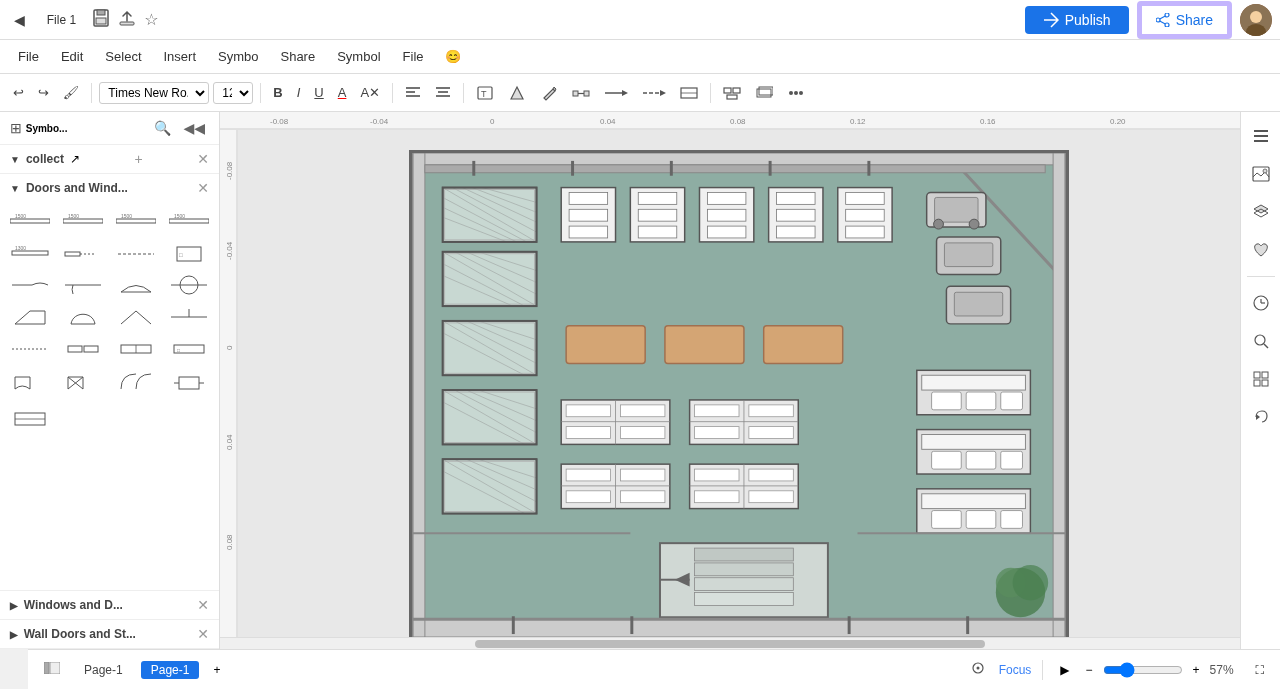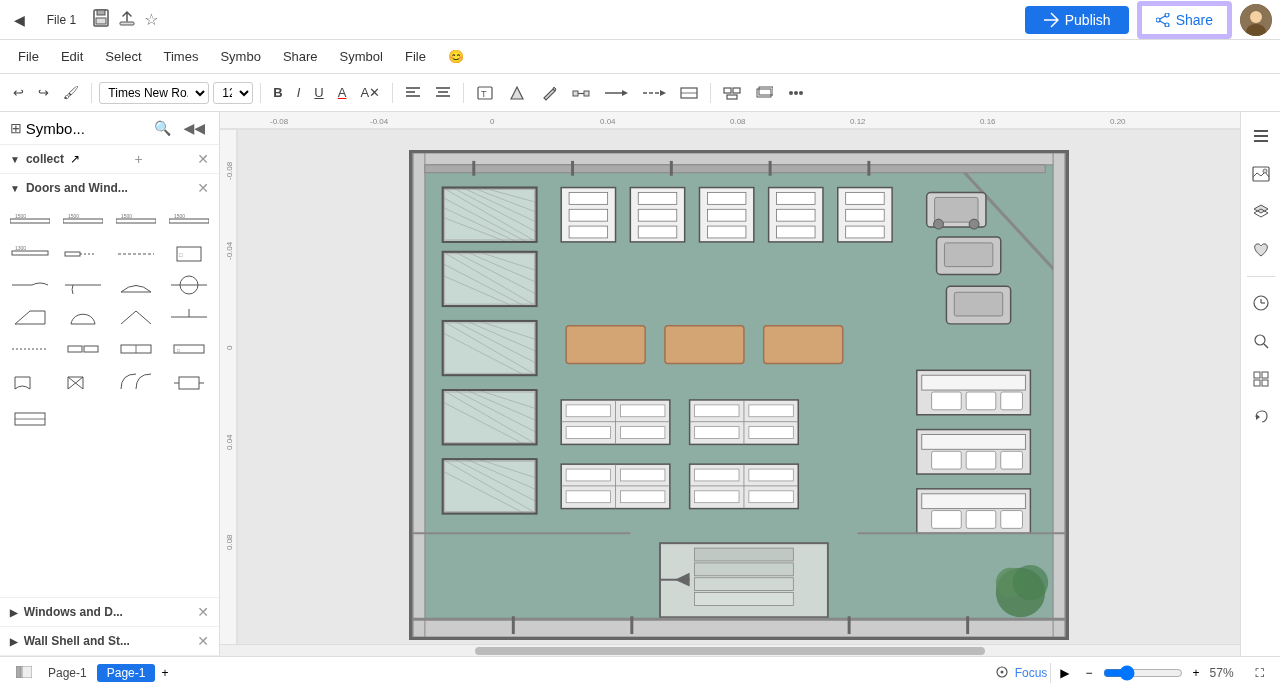--- a/index.html
+++ b/index.html
@@ -51,21 +51,21 @@
 
     
     .sidebar {
       width: 220px; min-width: 220px; background: #fff; border-right: 1px solid #ddd;
       display: flex; flex-direction: column; overflow: hidden;
     }
     .sidebar-header {
       display: flex; align-items: center; padding: 6px 10px; border-bottom: 1px solid #eee;
       gap: 4px;
     }
-    .sidebar-title { font-size: 15px; font-weight: 400; flex: 1; }
+    .sidebar-title { font-size: 10px; font-weight: 700; flex: 1; }
     .sidebar-header-btn { background: none; border: none; cursor: pointer; padding: 2px 4px; color: #666; font-size: 14px; }
 
     .sidebar-section { border-bottom: 1px solid #eee; }
     .sidebar-section-header {
       display: flex; align-items: center; padding: 6px 10px; cursor: pointer;
       font-size: 12px; font-weight: 600; color: #444;
     }
     .sidebar-section-header .chevron { margin-right: 6px; font-size: 10px; }
     .sidebar-section-header .close-btn { margin-left: auto; background: none; border: none; cursor: pointer; font-size: 14px; color: #999; }
 
@@ -93,21 +93,21 @@
     }
     .right-panel-btn {
       background: none; border: none; cursor: pointer; width: 32px; height: 32px;
       border-radius: 4px; display: flex; align-items: center; justify-content: center;
       color: #555; font-size: 16px;
     }
 
     
     .bottom-bar {
       display: flex; align-items: center; background: #fff; border-top: 1px solid #ddd;
-      height: 33px; padding: 0 10px; font-size: 12px; color: #555;
+      height: 40px; padding: 0 10px; gap: 8px; font-size: 12px; color: #555; margin-left: 28px;
     }
     .bottom-bar-btn { background: none; border: none; cursor: pointer; padding: 2px 6px; border-radius: 3px; font-size: 12px; }
     .page-tab {
       background: #1a73e8; color: #fff; border: none; border-radius: 3px;
       padding: 2px 10px; font-size: 12px; cursor: pointer;
     }
     .page-tab-inactive {
       background: none; color: #444; border: none;
       padding: 2px 10px; font-size: 12px; cursor: pointer;
     }
@@ -162,21 +162,21 @@
         <ellipse cx="16" cy="13" rx="6" ry="6" fill="#f5d0a0"></ellipse>
         <ellipse cx="16" cy="28" rx="10" ry="8" fill="#6b4f2a"></ellipse>
       </svg>
   </div>
 </div>
 
 <div class="menu-bar">
   <span class="menu-item">File</span>
   <span class="menu-item">Edit</span>
   <span class="menu-item">Select</span>
-  <span class="menu-item">Times</span>
+  <span class="menu-item">Insert</span>
   <span class="menu-item">Symbo</span>
   <span class="menu-item">Share</span>
   <span class="menu-item">Symbol</span>
   <span class="menu-item">File</span>
   <span class="menu-item">😊</span>
 </div>
 
 <div class="toolbar">
   <button class="toolbar-btn">↩</button>
   <button class="toolbar-btn">↪</button>
@@ -471,21 +471,21 @@
       <div class="sidebar-section-header">
         <span class="chevron">▶</span>
         <span>Windows and D...</span>
         <button class="close-btn">✕</button>
       </div>
     </div>
 
     <div class="sidebar-section">
       <div class="sidebar-section-header">
         <span class="chevron">▶</span>
-        <span>Wall Shell and St...</span>
+        <span>Wall Doors and St...</span>
         <button class="close-btn">✕</button>
       </div>
     </div>
   </div>
 
   <div class="canvas-area">
 
     <div class="ruler-h">
       <svg width="100%" height="18">
         <rect width="100%" height="18" fill="#f5f5f5"></rect>

